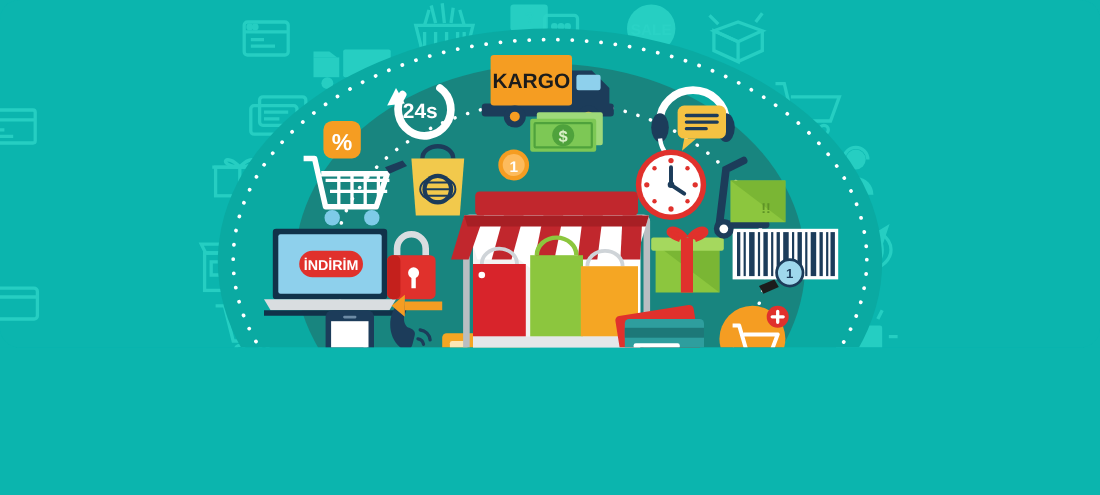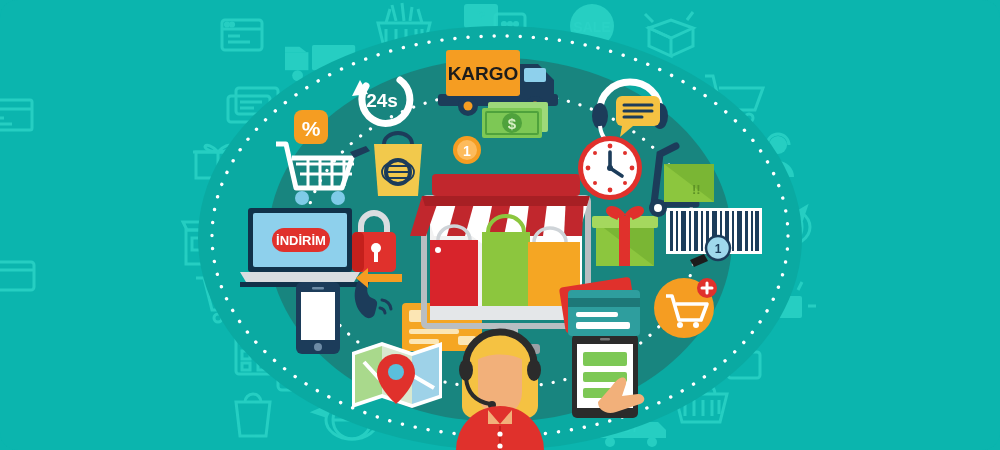--- a/index.html
+++ b/index.html
@@ -1,17 +1,17 @@
 <!DOCTYPE html>
 <html><head>
 <meta charset="utf-8">
 <style>
   html,body{margin:0;padding:0;background:#0bb5ae;}
   #stage{
-    position:relative;width:1000px;height:450px;overflow:hidden;
+    position:relative;width:1000px;height:316px;overflow:hidden;
     background:#0bb5ae;
     font-family:"Liberation Sans", sans-serif;
     border-radius:18px;
   }
   #stage svg{display:block;width:1000px;height:450px;}
   .bgicon{fill:#2bd3c6;opacity:.85;}
   .bgicon-stroke{fill:none;stroke:#2bd3c6;stroke-width:3;opacity:.85;}
   .bgtext{fill:#2bd3c6;font-family:"Liberation Sans",sans-serif;font-weight:bold;opacity:.85;}
   .lbl{font-family:"Liberation Sans",sans-serif;font-weight:bold;}
   .dashring{fill:none;stroke:#ffffff;stroke-width:3.4;stroke-linecap:round;stroke-dasharray:0.1 13;}

